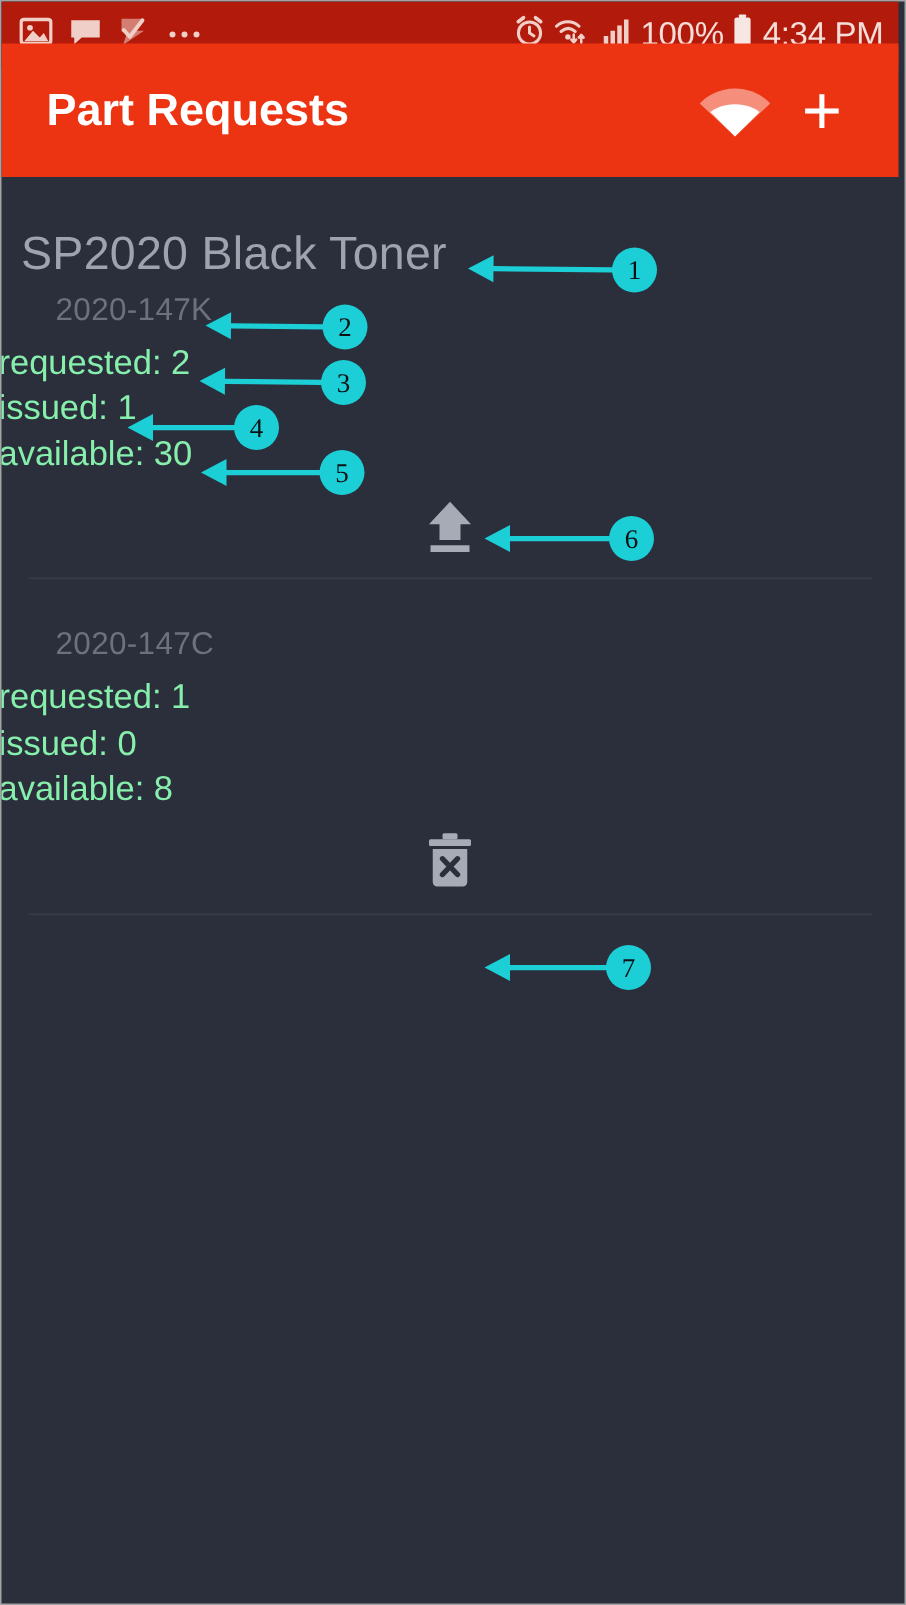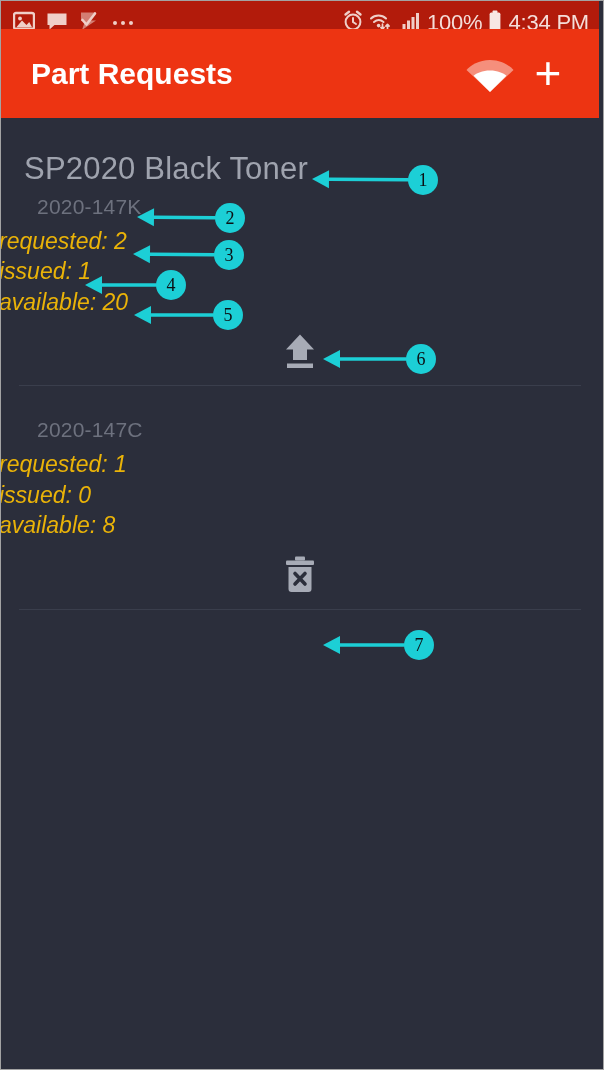--- a/index.html
+++ b/index.html
@@ -93,44 +93,43 @@
 
   .list-item {
     position: relative;
     padding: 16px 0 10px 0;
   }
   .item-title {
     color: #9fa3ae;
     font-size: 31px;
     font-weight: 300;
     letter-spacing: 0.2px;
-    padding-left: 23px;
+    padding-left: 13px;
     line-height: 1.25;
   }
   .item-sub {
     color: #6d717e;
     font-size: 21px;
     font-weight: 400;
     letter-spacing: 0.2px;
     padding-left: 36px;
     margin-top: 4px;
     line-height: 1.3;
   }
   .item-stats {
     margin-top: 6px;
     padding-left: 0px;
   }
   .stat-line {
-    color: #eab308;
+    color: #86efac;
     font-size: 23px;
     font-weight: 400;
     line-height: 1.32;
     letter-spacing: 0px;
     margin-left: -2px;
-    font-style: italic;
   }
   .item-action {
     display: flex;
     justify-content: center;
     align-items: center;
     height: 52px;
     margin-top: 10px;
   }
   .action-btn {
     width: 44px; height: 44px;
@@ -269,21 +268,21 @@
   </div>
 
   <div id="list">
 
     <div class="list-item">
       <div class="item-title">SP2020 Black Toner</div>
       <div class="item-sub">2020-147K</div>
       <div class="item-stats">
         <div class="stat-line">requested: 2</div>
         <div class="stat-line">issued: 1</div>
-        <div class="stat-line">available: 20</div>
+        <div class="stat-line">available: 30</div>
       </div>
       <div class="item-action">
         <div class="action-btn">
           <span>
             <svg width="36" height="38" viewBox="0 0 36 38">
               <path d="M18 2.5 L32 17.5 L25 17.5 L25 28 L11 28 L11 17.5 L4 17.5 Z" fill="#a7abb6"></path>
               <rect x="5" y="31.5" width="26" height="4.5" fill="#a7abb6"></rect>
             </svg>
           </span>
         </div>

